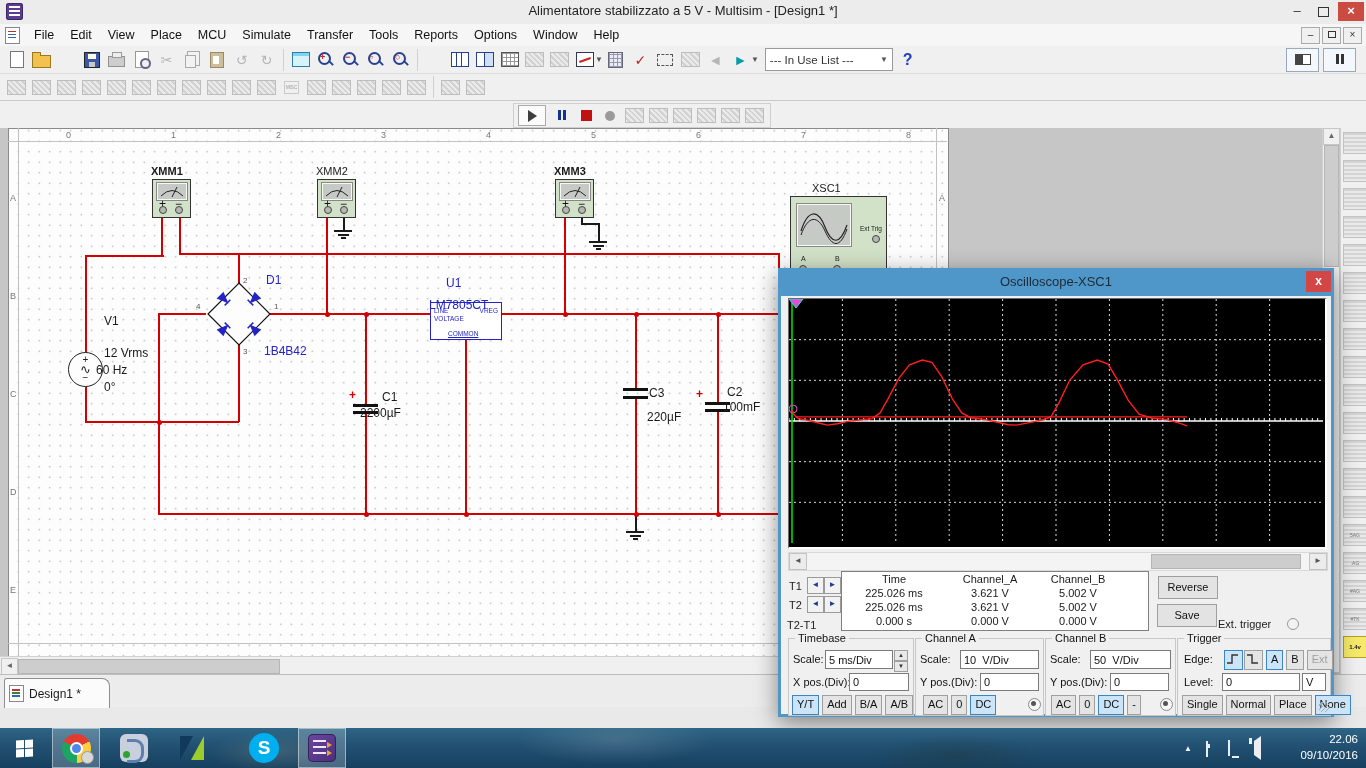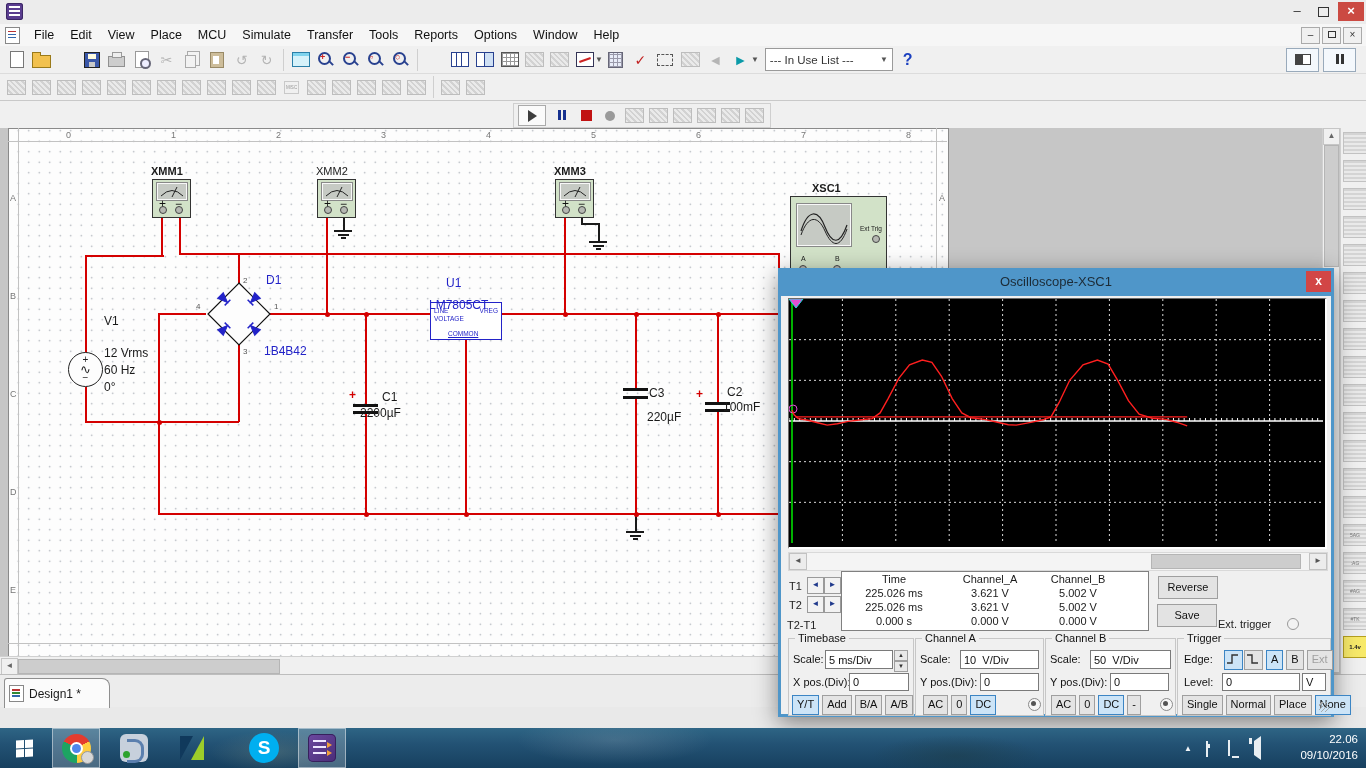--- a/index.html
+++ b/index.html
@@ -173,20 +173,21 @@
 <body>
 
 <div id="stage">
 
   <div class="abs" id="titlebar">
     <div class="applogo">
         <i style="top:3px"></i>
         <i style="top:7px"></i>
         <i style="top:11px"></i>
       </div>
+    <div class="title">Alimentatore stabilizzato a 5 V - Multisim - [Design1 *]</div>
     <div class="wbtn" id="btn-min" style="right:56px">–</div>
     <div class="wbtn" style="right:30px"><span style="display:inline-block;width:9px;height:8px;border:1.5px solid #333;vertical-align:middle"></span></div>
     <div class="wbtn" id="btn-close-app" style="right:2px">×</div>
   </div>
 
   <div class="abs" id="menubar">
     <div class="docicon">
         <i style="top:3px"></i>
         <i style="top:6px;background:#36a"></i>
         <i style="top:9px;background:#36a"></i>
@@ -524,21 +525,21 @@
         </div>
       </div>
 
     <div id="v1circ">
       <span style="top:1px">+</span>
         <span style="top:9px;font-size:13px">∿</span>
         <span style="top:19px">−</span>
     </div>
     <div class="lbl" style="left:104px;top:314px">V1</div>
     <div class="lbl" style="left:104px;top:346px">12 Vrms</div>
-    <div class="lbl" style="left:104px;top:363px">60 Hz</div>
+    <div class="lbl" style="left:96px;top:363px">60 Hz</div>
     <div class="lbl" style="left:104px;top:380px">0°</div>
 
     <svg class="abs" style="left:202px;top:277px" width="74" height="74">
       <path d="M37,6 L68,37 L37,68 L6,37 Z" fill="#fdfdfd" stroke="#111" stroke-width="1.2"></path>
       <g fill="#2323c8" stroke="#2323c8">
         <g transform="translate(22,22) rotate(45)">
             <polygon points="-5,-4 5,0 -5,4"></polygon>
             <line x1="5" y1="-4" x2="5" y2="4" stroke-width="1.5"></line>
           </g>
         <g transform="translate(52,22) rotate(135)">
@@ -631,21 +632,21 @@
             <path d="M3,30 C10,10 20,10 27,26 S 42,44 49,24" fill="none" stroke="#222" stroke-width="1"></path>
           </svg>
       </div>
       <span style="position:absolute;right:4px;top:28px;font-size:6.5px">Ext Trig</span>
       <span class="term" style="right:6px;top:38px"></span>
       <span style="position:absolute;left:10px;top:58px;font-size:7px">A</span>
       <span style="position:absolute;left:44px;top:58px;font-size:7px">B</span>
       <span class="term" style="left:8px;top:68px"></span>
       <span class="term" style="left:42px;top:68px"></span>
     </div>
-    <div class="lbl" style="left:812px;top:182px;font-weight:bold;font-size:11px">XSC1</div>
+    <div class="lbl" style="left:812px;top:182px;font-weight:normal;font-size:11px">XSC1</div>
   </div>
 
   <div class="abs" id="scope">
     <div id="scopetitle">
       <div class="t">Oscilloscope-XSC1</div>
       <div id="scopeclose">x</div>
     </div>
     <div id="display">
       <svg id="wave" width="534" height="244">
           <line x1="53.4" y1="0" x2="53.4" y2="244" stroke="rgba(255,255,255,.85)" stroke-dasharray="2,3" stroke-width="1"></line>

